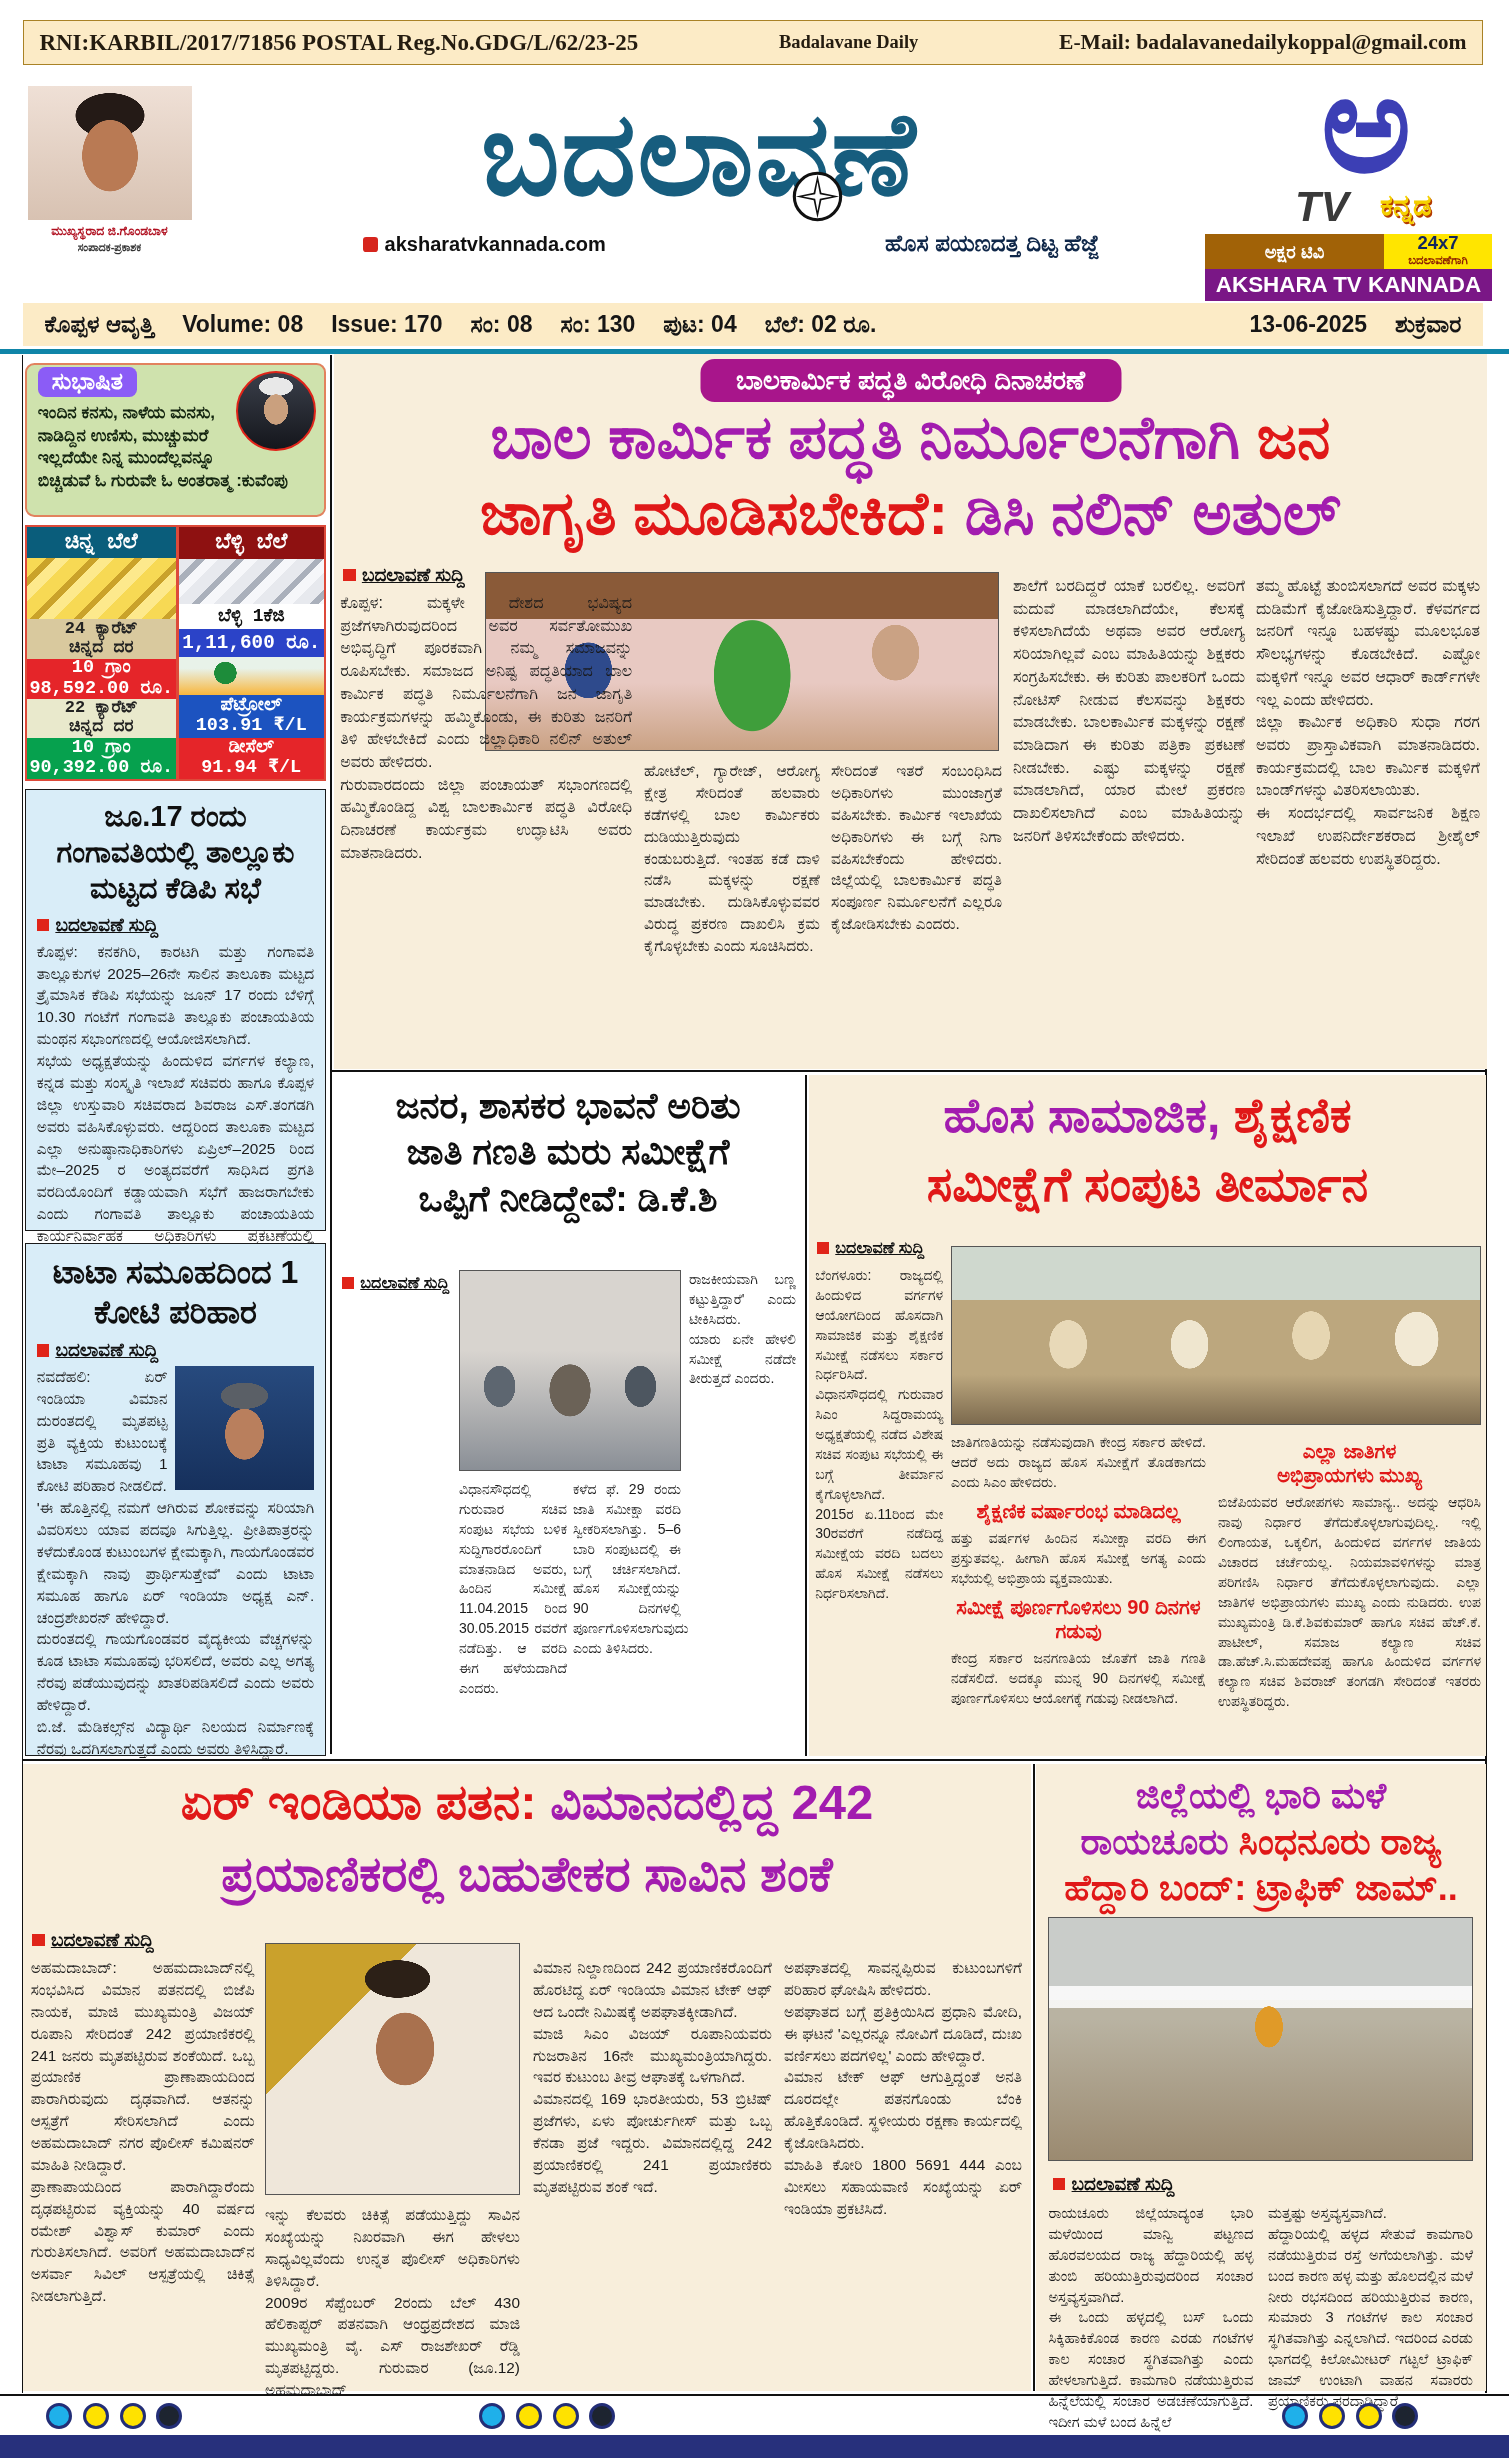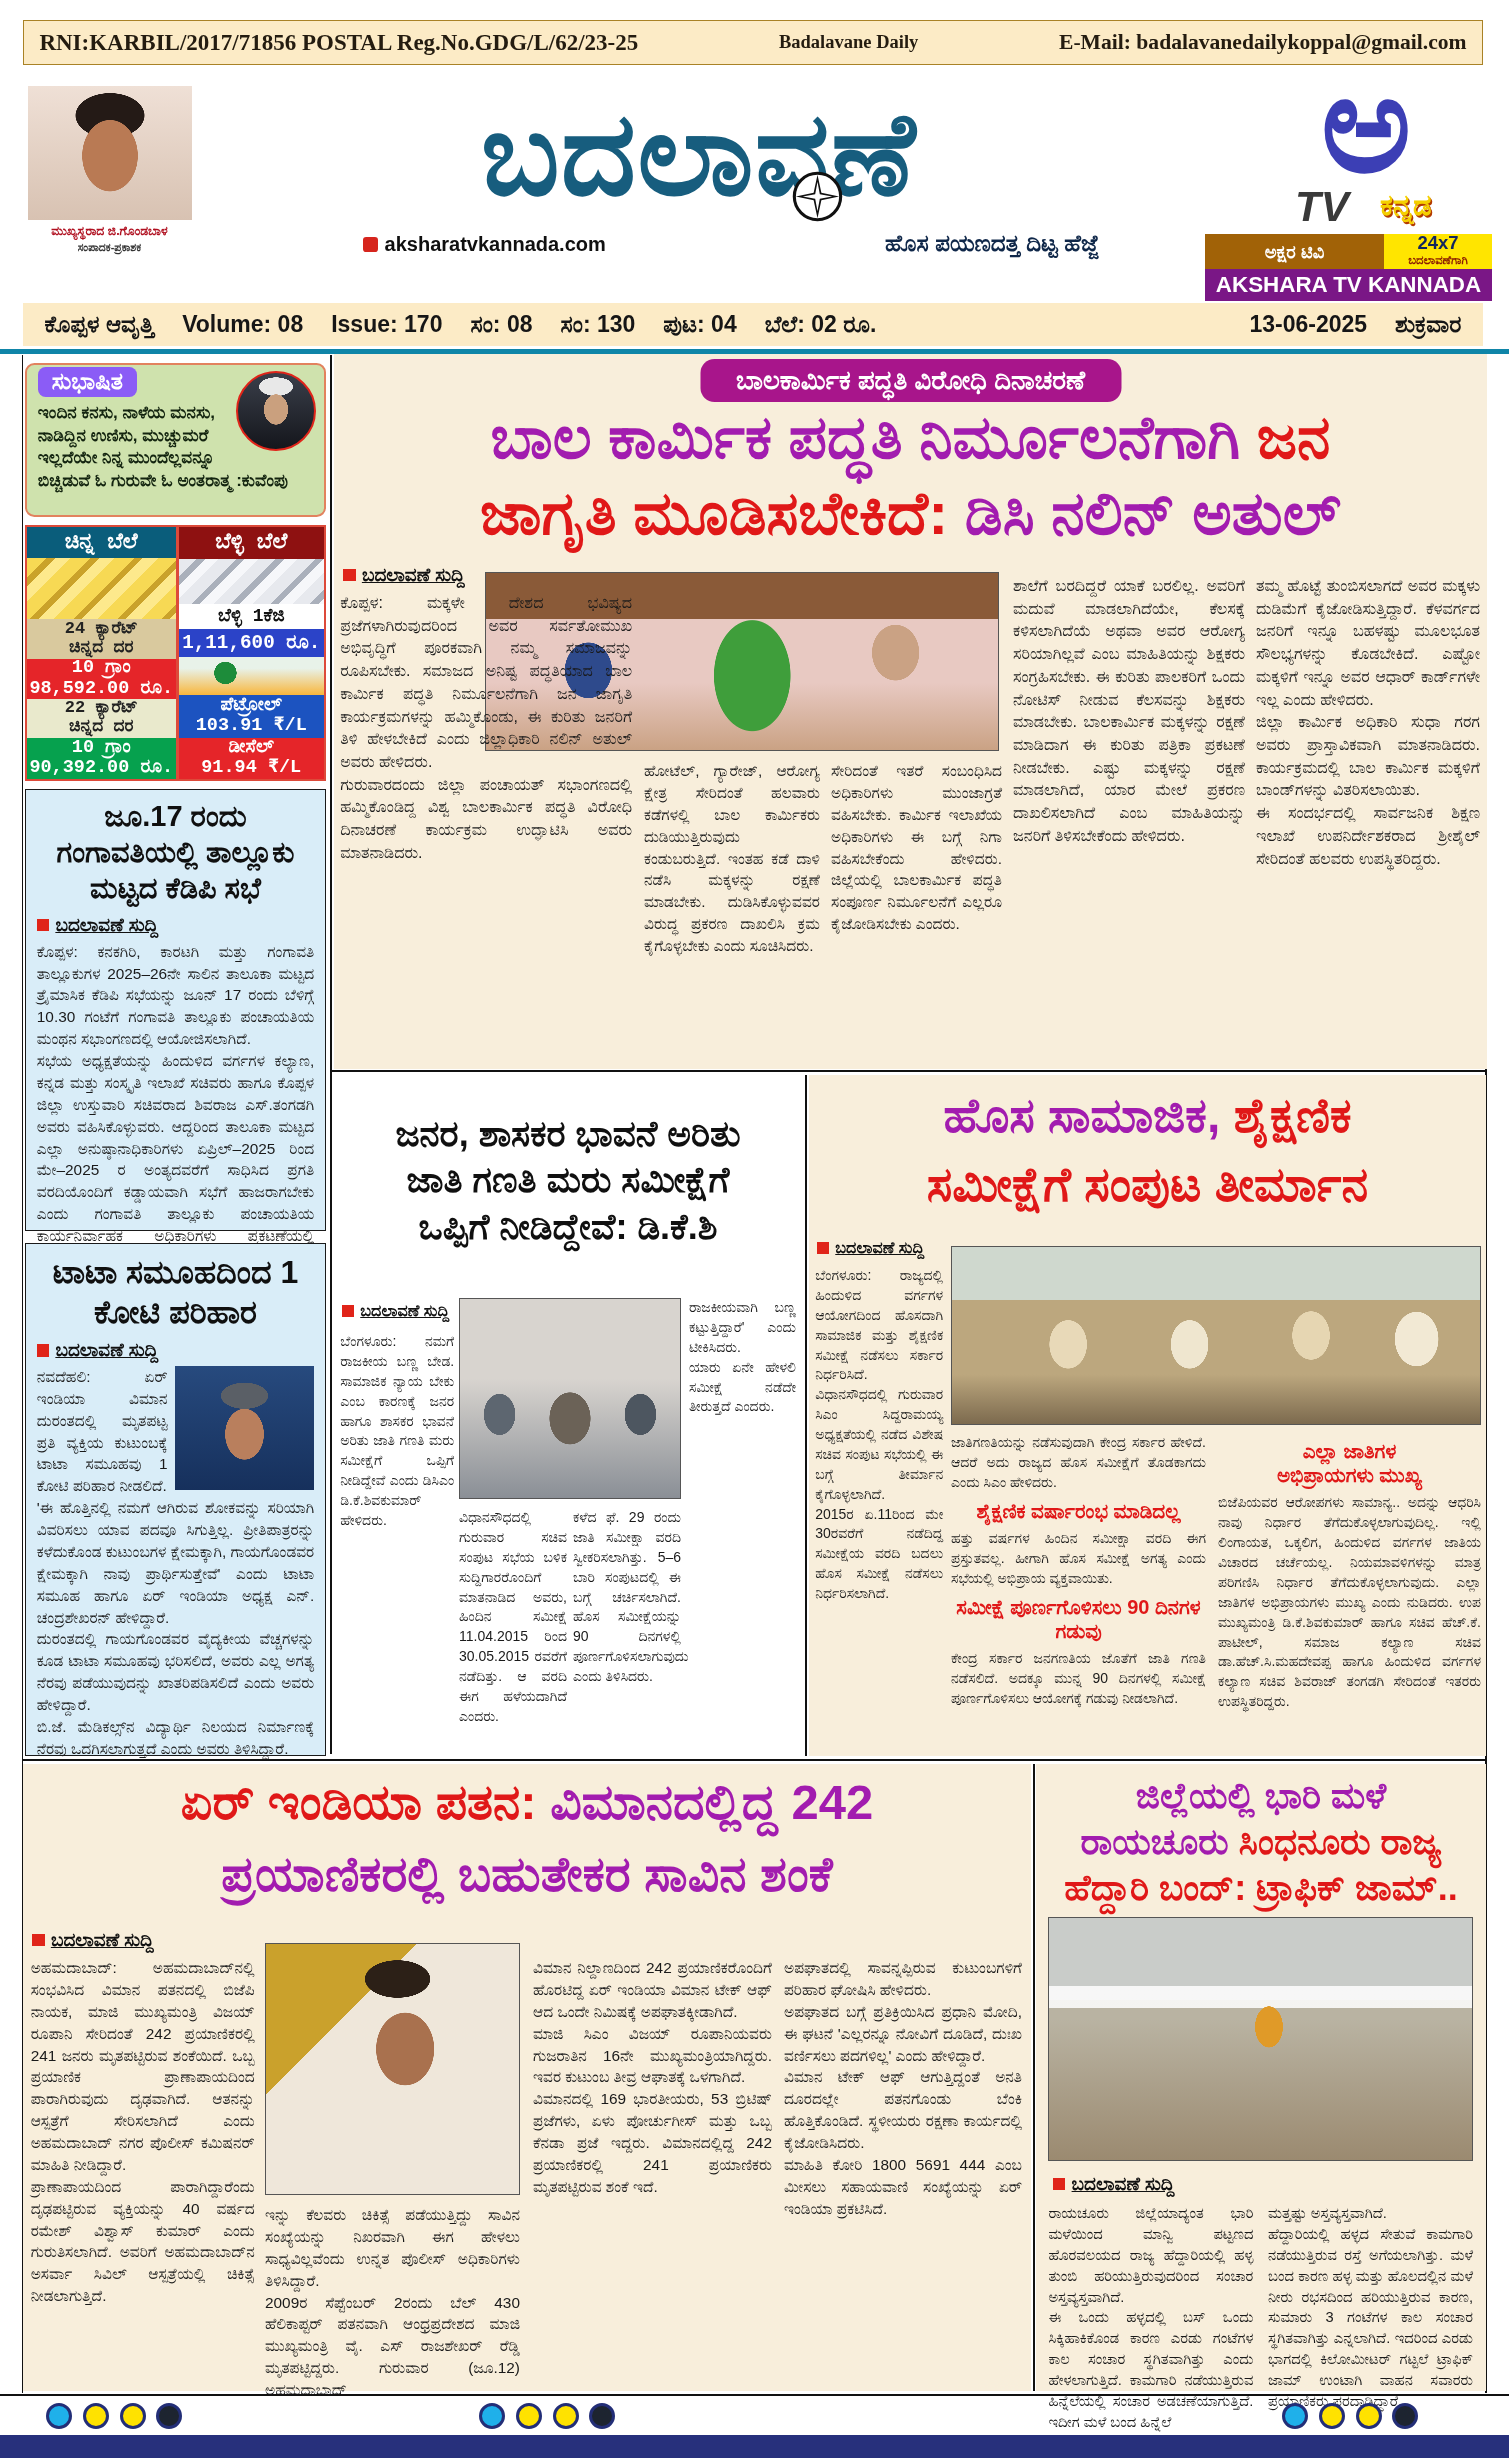--- a/index.html
+++ b/index.html
@@ -125,21 +125,21 @@
       radial-gradient(39px 46px at 20% 55%, #2e4a8c 60%, rgba(0,0,0,0) 61%),
       linear-gradient(180deg,#8a5a38 0 26%, #e8c9c2 26% 62%, #caa284 100%); border:0.8px solid #555; }
   #main .col { position:absolute; }
   #main #m-c1 { left:6.2px;   top:238px; width:292px; height:468px; }
   #main #m-c2 { left:310px; top:406px; width:176px; height:300px; font-size:15.4px; }
   #main #m-c3 { left:497px; top:406px; width:171px; height:300px; font-size:15.4px; }
   #main #m-c4 { left:679px; top:221px; width:232px; height:485px; }
   #main #m-c5 { left:922px;top:221px; width:224px; height:485px; }
 
   
-  #dks { left:334px; top:1103px; width:468px; height:681px; background:#ffffff; }
+  #dks { left:334px; top:1075px; width:468px; height:681px; background:#ffffff; }
   #dks .hd { position:absolute; top:7.7px; width:100%; text-align:center; font-size:36px; font-weight:700;
              color:#101010; line-height:1.3; white-space:pre-line; }
   #dks .byline { position:absolute; left:7.7px; top:199px; font-size:16px; }
   #dks-photo { left:125px; top:195px; width:222px; height:201px;
     background:
       radial-gradient(34px 43px at 50% 60%, #6b6257 60%, rgba(0,0,0,0) 61%),
       radial-gradient(26px 34px at 18% 58%, #5d6670 60%, rgba(0,0,0,0) 61%),
       radial-gradient(26px 34px at 82% 58%, #4d5660 60%, rgba(0,0,0,0) 61%),
       linear-gradient(180deg,#d8d4cf 0 40%, #8a8f96 100%); border:0.8px solid #555; }
   #dks .col { position:absolute; font-size:14px; }
@@ -341,21 +341,20 @@
 
   <div class="abs" id="dks">
     <div class="hd">ಜನರ, ಶಾಸಕರ ಭಾವನೆ ಅರಿತು
 ಜಾತಿ ಗಣತಿ ಮರು ಸಮೀಕ್ಷೆಗೆ
 ಒಪ್ಪಿಗೆ ನೀಡಿದ್ದೇವೆ: ಡಿ.ಕೆ.ಶಿ</div>
     <div class="byline">
       <span class="bullet"></span>
       <span class="bl-text">ಬದಲಾವಣೆ ಸುದ್ದಿ</span>
     </div>
     <div class="ph" id="dks-photo"></div>
-    <div class="col body" id="d-c1">ಬೆಂಗಳೂರು: ನಮಗೆ ರಾಜಕೀಯ ಬಣ್ಣ ಬೇಡ. ಸಾಮಾಜಿಕ ನ್ಯಾಯ ಬೇಕು ಎಂಬ ಕಾರಣಕ್ಕೆ ಜನರ ಹಾಗೂ ಶಾಸಕರ ಭಾವನೆ ಅರಿತು ಜಾತಿ ಗಣತಿ ಮರು ಸಮೀಕ್ಷೆಗೆ ಒಪ್ಪಿಗೆ ನೀಡಿದ್ದೇವೆ ಎಂದು ಡಿಸಿಎಂ ಡಿ.ಕೆ.ಶಿವಕುಮಾರ್ ಹೇಳಿದರು.</div>
     <div class="col body" id="d-cr">ರಾಜಕೀಯವಾಗಿ ಬಣ್ಣ ಕಟ್ಟುತ್ತಿದ್ದಾರೆ' ಎಂದು ಟೀಕಿಸಿದರು.
 ಯಾರು ಏನೇ ಹೇಳಲಿ ಸಮೀಕ್ಷೆ ನಡೆದೇ ತೀರುತ್ತದೆ ಎಂದರು.</div>
     <div class="col body" id="d-ca">ವಿಧಾನಸೌಧದಲ್ಲಿ ಗುರುವಾರ ಸಚಿವ ಸಂಪುಟ ಸಭೆಯ ಬಳಿಕ ಸುದ್ದಿಗಾರರೊಂದಿಗೆ ಮಾತನಾಡಿದ ಅವರು, ಹಿಂದಿನ ಸಮೀಕ್ಷೆ 11.04.2015 ರಿಂದ 30.05.2015 ರವರೆಗೆ ನಡೆದಿತ್ತು. ಆ ವರದಿ ಈಗ ಹಳೆಯದಾಗಿದೆ ಎಂದರು.</div>
     <div class="col body" id="d-cb">ಕಳೆದ ಫೆ. 29 ರಂದು ಜಾತಿ ಸಮೀಕ್ಷಾ ವರದಿ ಸ್ವೀಕರಿಸಲಾಗಿತ್ತು. 5–6 ಬಾರಿ ಸಂಪುಟದಲ್ಲಿ ಈ ಬಗ್ಗೆ ಚರ್ಚಿಸಲಾಗಿದೆ. ಹೊಸ ಸಮೀಕ್ಷೆಯನ್ನು 90 ದಿನಗಳಲ್ಲಿ ಪೂರ್ಣಗೊಳಿಸಲಾಗುವುದು ಎಂದು ತಿಳಿಸಿದರು.</div>
   </div>
 
   <div class="abs vline" style="left:805px; top:1075px; height:681px;"></div>
 
   <div class="abs" id="cabinet">
     <div class="hl hl1"><span class="blk">ಹೊಸ ಸಾಮಾಜಿಕ, </span><span class="red">ಶೈಕ್ಷಣಿಕ</span></div>

